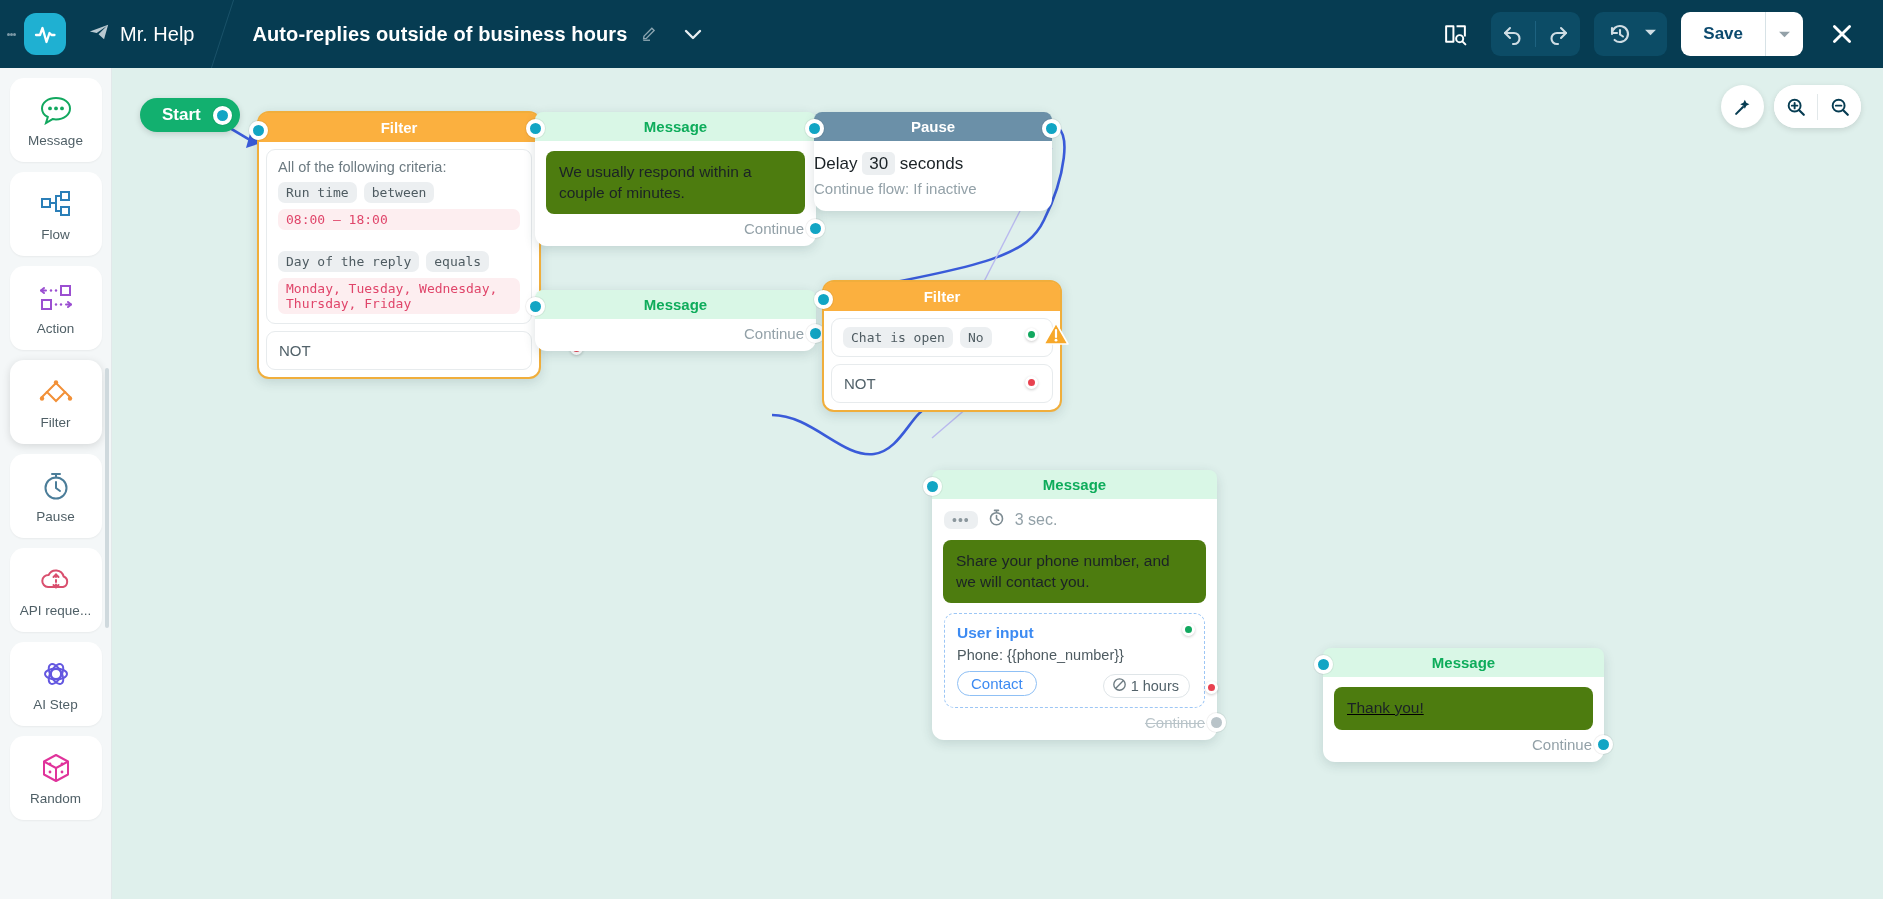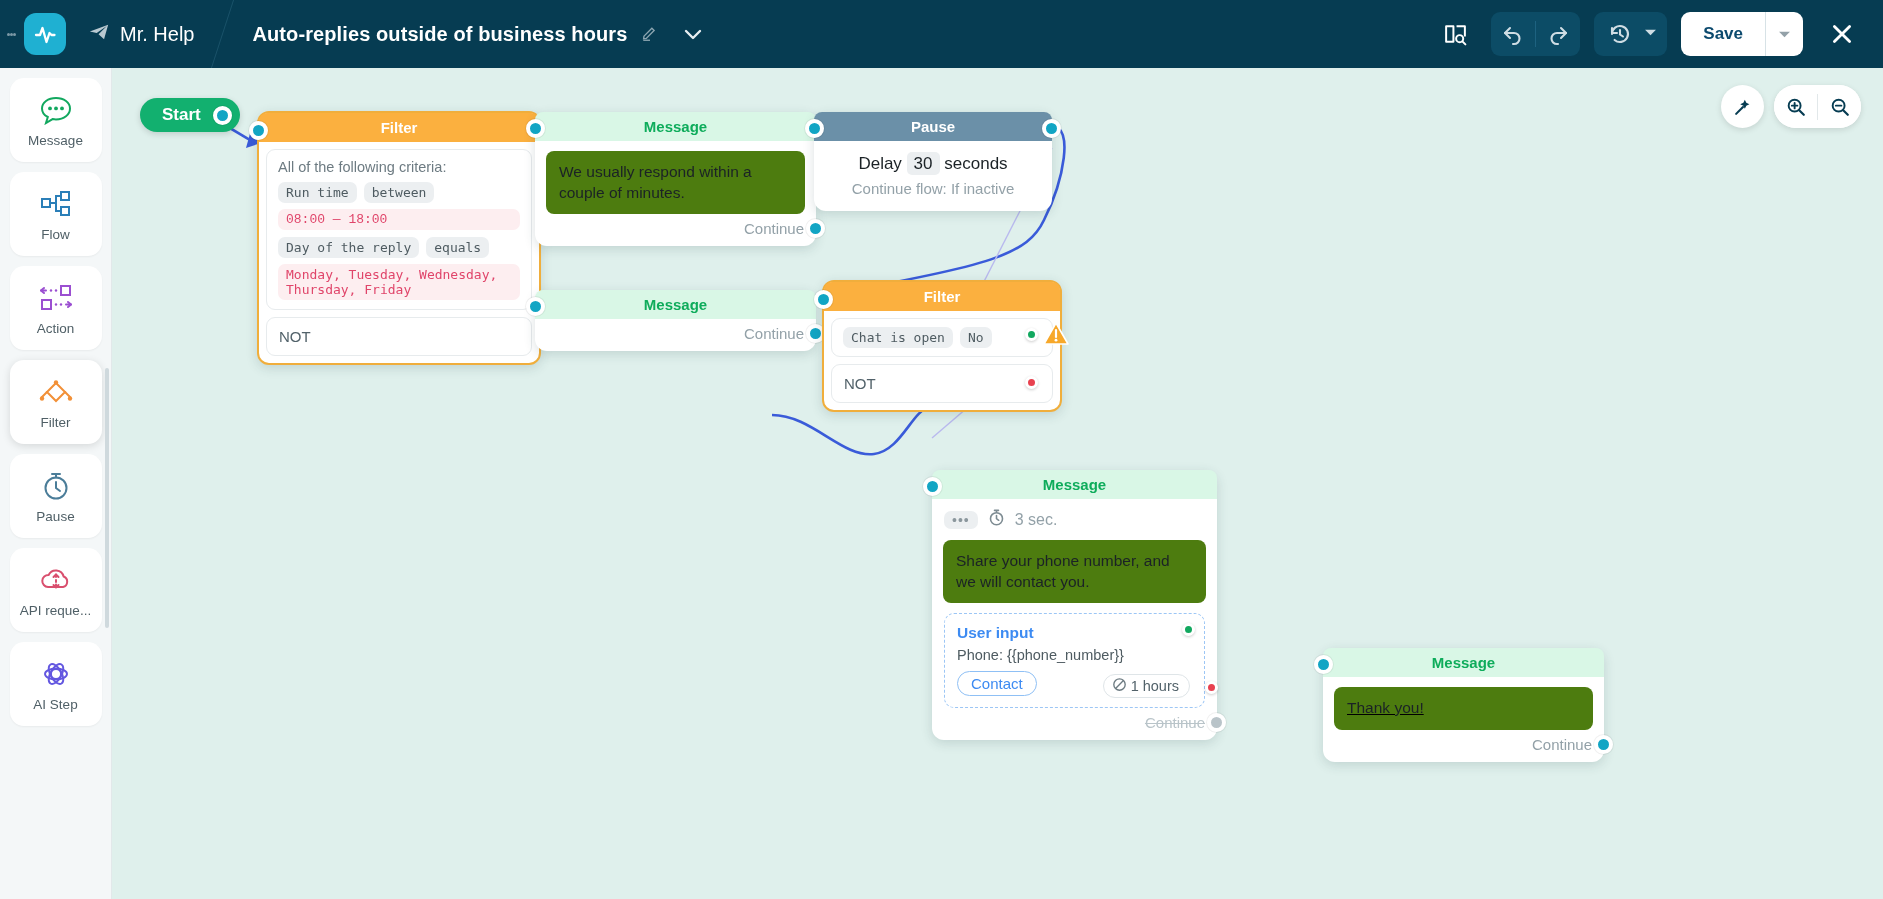--- a/index.html
+++ b/index.html
@@ -137,21 +137,21 @@
   .dot-g { background: #12a85f; }
   .dot-r { background: #e8414f; }
   .warn { position: absolute; }
 
   .bubble { background: #4d7c0f; border-radius: 8px; padding: 11px 13px;
     font-size: 15.5px; color: #1b2226; line-height: 1.33; }
   .cont-row { display: flex; align-items: center; justify-content: flex-end;
     padding: 6px 12px 9px 0; font-size: 15px; color: #93a1a8; }
   .cont-row.muted span { text-decoration: line-through; color: #b9c4c9; }
 
-  .pause-body { padding: 13px 0 14px 0; text-align: center; }
+  .pause-body { padding: 13px 0 14px 0; }
   .pause-l1 { font-size: 17px; color: #1b2226; }
   .pause-l1 b { background: #eceff1; border-radius: 5px; padding: 2px 7px; font-weight: normal; }
   .pause-l2 { font-size: 15px; color: #93a1a8; margin-top: 6px; }
 
   .meta-row { display: flex; align-items: center; gap: 9px; padding: 9px 12px 2px 12px; }
   .dots3 { background: #eceff1; border-radius: 7px; padding: 2px 8px; color: #8b979d;
     font-size: 14px; letter-spacing: 1px; line-height: 14px; }
   .sec-txt { font-size: 16px; color: #93a1a8; }
 
   .uinput { margin: 10px 12px 0 12px; border: 1.5px dashed #9cc6f5; border-radius: 10px;
@@ -360,20 +360,33 @@
         <svg width="34" height="32" viewBox="0 0 34 32">
           <circle cx="17" cy="16" r="5" fill="none" stroke="#6357e0" stroke-width="1.9"></circle>
           <ellipse cx="17" cy="16" rx="11" ry="5.5" fill="none" stroke="#6357e0" stroke-width="1.9"></ellipse>
           <ellipse cx="17" cy="16" rx="11" ry="5.5" fill="none" stroke="#6357e0" stroke-width="1.9" transform="rotate(60 17 16)"></ellipse>
           <ellipse cx="17" cy="16" rx="11" ry="5.5" fill="none" stroke="#6357e0" stroke-width="1.9" transform="rotate(120 17 16)"></ellipse>
         </svg>
       </span>
       <span class="side-label">AI Step</span>
     </div>
 
+    <div class="side-item">
+      <span class="side-ico">
+        <svg width="34" height="32" viewBox="0 0 34 32">
+          <path d="M17 3 L29 9.5 L29 22.5 L17 29 L5 22.5 L5 9.5 Z" fill="none" stroke="#e0339b" stroke-width="2" stroke-linejoin="round"></path>
+          <path d="M5 9.5 L17 16 L29 9.5 M17 16 v13" fill="none" stroke="#e0339b" stroke-width="2" stroke-linejoin="round"></path>
+          <circle cx="11" cy="12" r="1.4" fill="#e0339b"></circle>
+            <circle cx="23" cy="12" r="1.4" fill="#e0339b"></circle>
+          <circle cx="11" cy="20" r="1.4" fill="#e0339b"></circle>
+            <circle cx="23" cy="20" r="1.4" fill="#e0339b"></circle>
+        </svg>
+      </span>
+      <span class="side-label">Random</span>
+    </div>
 
     <div class="sb-scroll"></div>
   </div>
 
   <div class="canvas">
 
     <svg class="wires">
 
       <path d="M93 47 C 112 56, 118 60, 138 72" fill="none" stroke="#3a5bd9" stroke-width="2.6"></path>
       <polygon points="139,62 152,74 134,80" fill="#3a5bd9"></polygon>
@@ -429,21 +442,21 @@
       <span class="port port-abs" style="left:-10px; top:8px;"></span>
       <div class="nhead filter">Filter</div>
       <div class="filter-inner">
         <div class="crit-box">
           <div class="crit-title">All of the following criteria:</div>
 
           <div class="chips">
             <span class="chip">Run time</span>
             <span class="chip">between</span>
           </div>
-          <span class="chip-val" style="margin-bottom:7px;font-family:Liberation Mono, monospace;">08:00  —  18:00</span>
+          <span class="chip-val" style="margin-bottom:21px;">08:00  —  18:00</span>
 
           <div class="chips">
             <span class="chip">Day of the reply</span>
             <span class="chip">equals</span>
           </div>
           <span class="chip-val">Monday, Tuesday, Wednesday, Thursday, Friday</span>
 
           <span class="dot-g" style="right:-52px; top:9px;"></span>
           <span class="warn" style="right:-78px; top:2px;">
             <svg width="28" height="28" viewBox="0 0 28 28">

